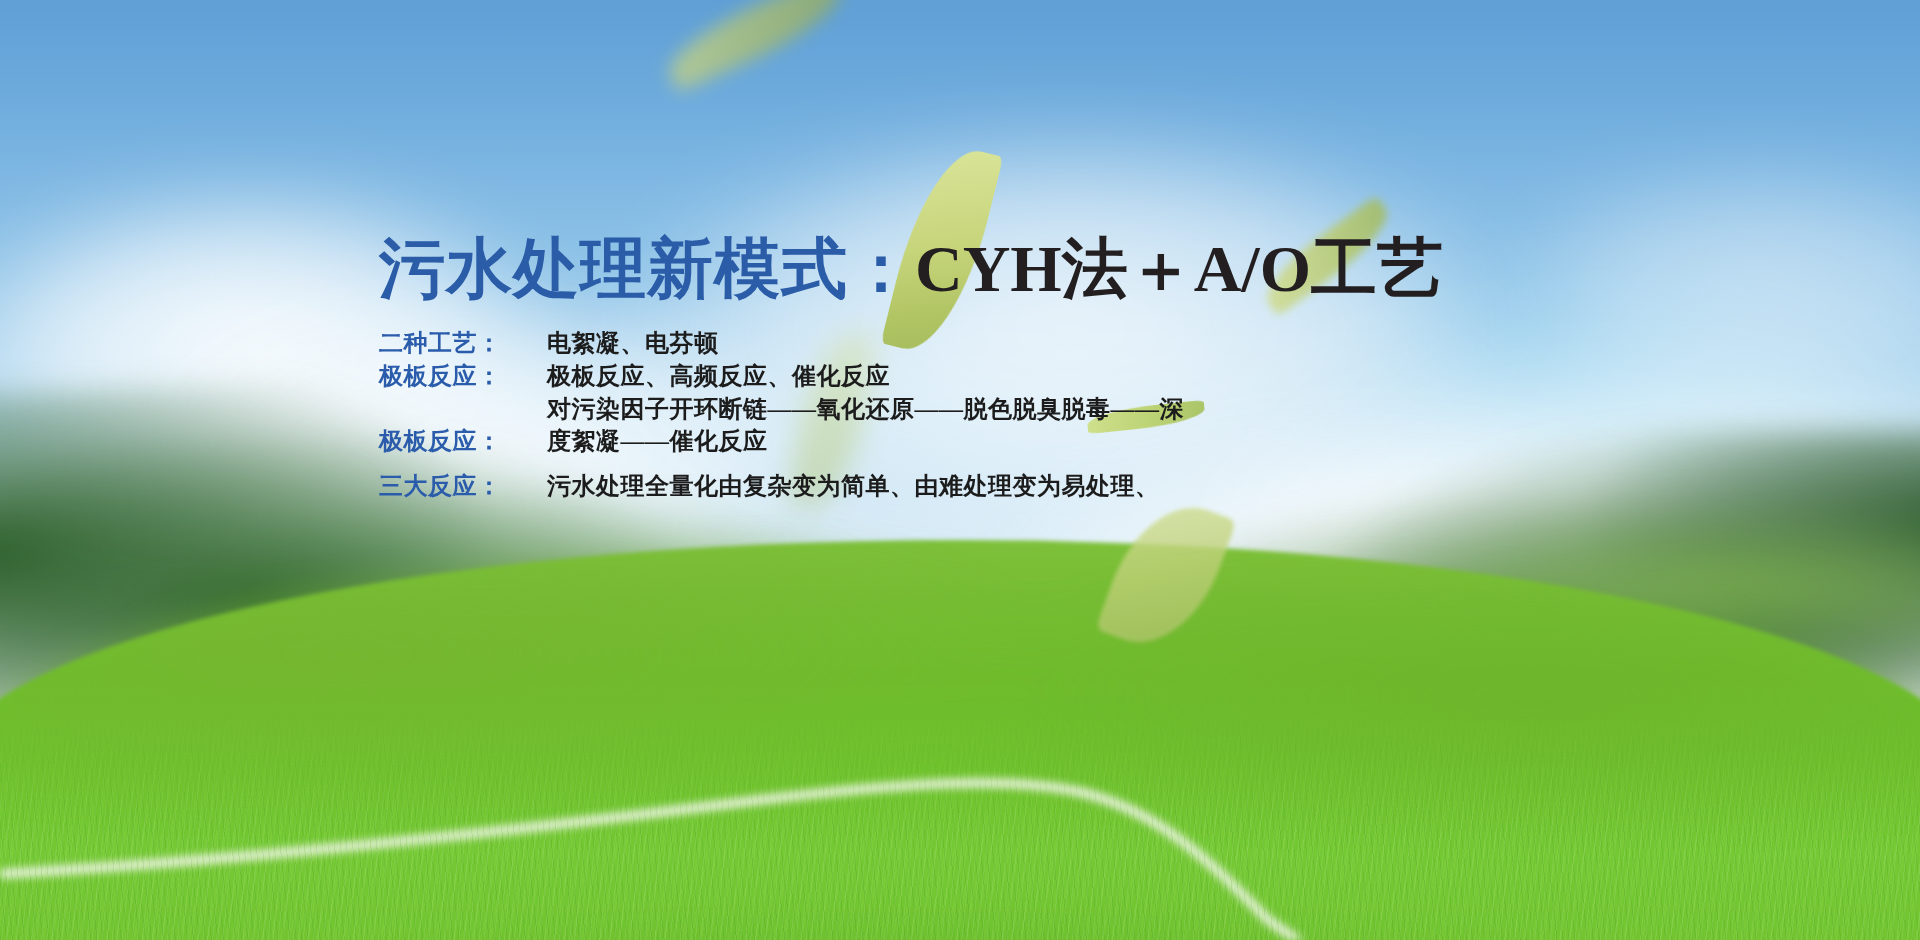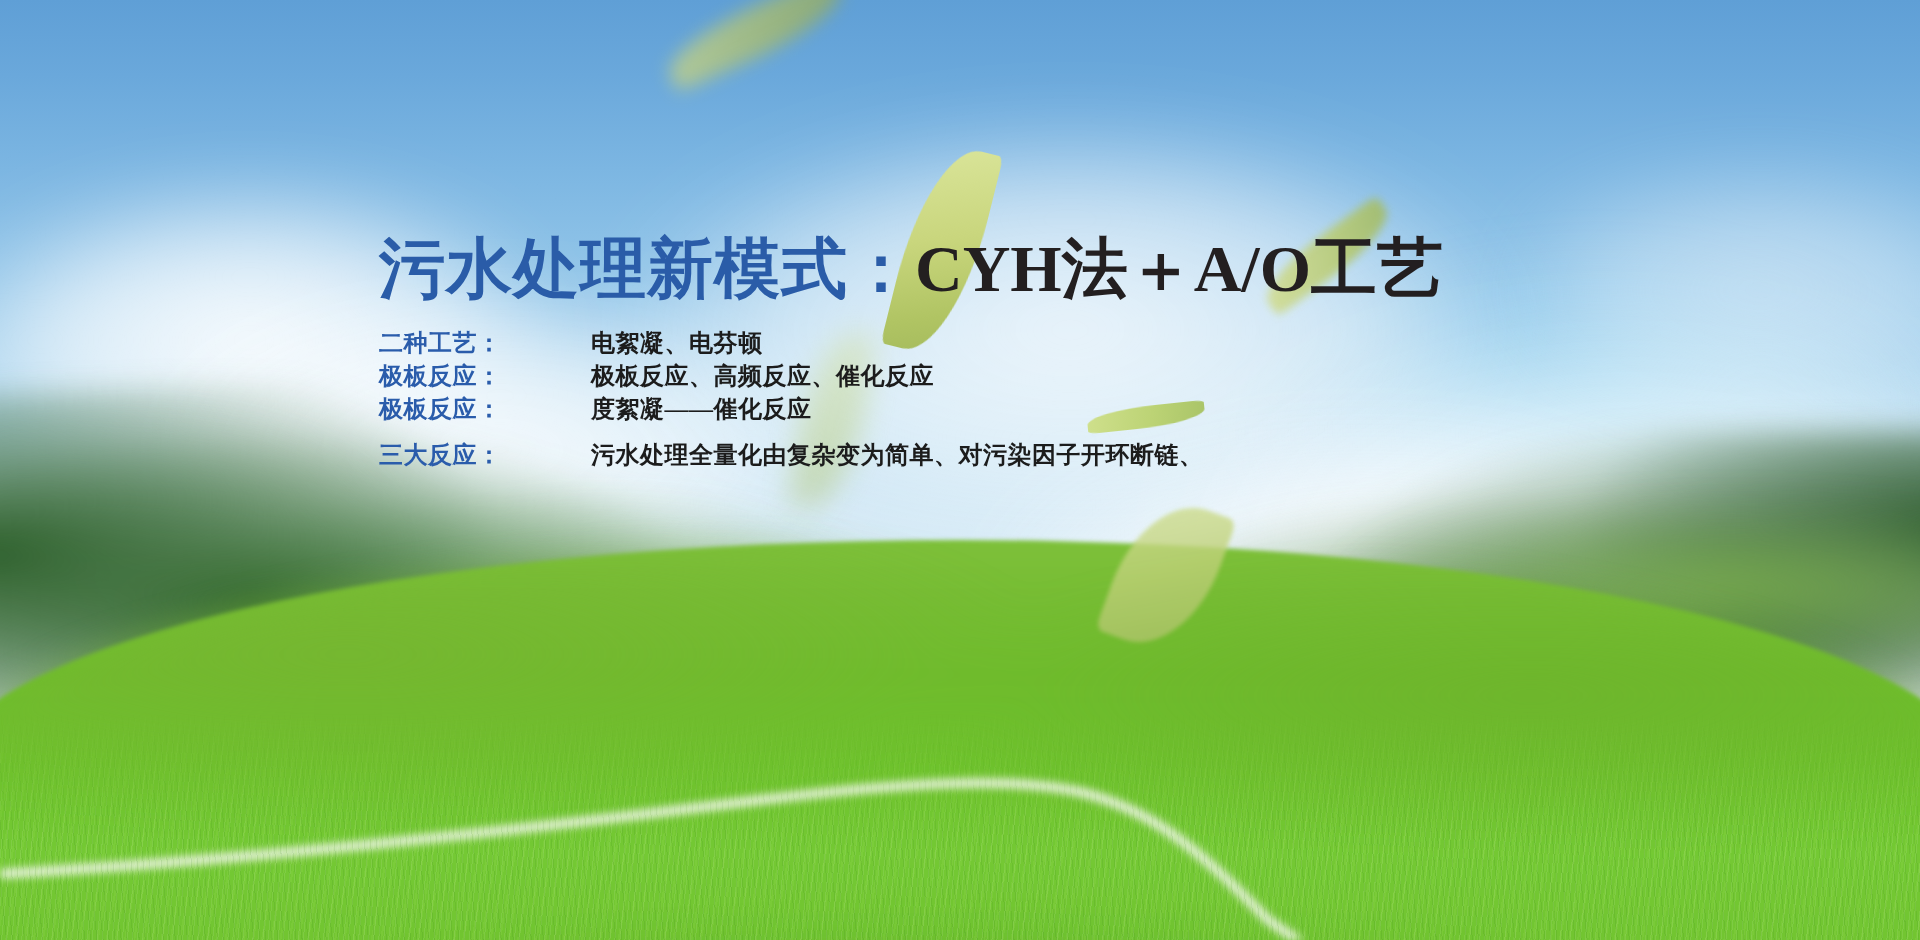--- a/index.html
+++ b/index.html
@@ -261,21 +261,20 @@
     width: 168px;
     letter-spacing: 0.5px;
   }
   .bullet .val {
     color: #1c1c1c;
     flex: 1 1 auto;
     letter-spacing: 0.5px;
   }
   .bullet .val .cont {
     display: block;
-    margin-left: 44px;
   }
   .bullet.gap-before {
     margin-top: 14px;
   }
 </style>
 </head>
 <body>
 
 <div id="slide">
 
@@ -331,27 +330,28 @@
       <li class="bullet">
         <span class="lbl">极板反应：</span>
         <span class="val">
           <span class="cont">极板反应、高频反应、催化反应</span>
         </span>
       </li>
 
       <li class="bullet">
         <span class="lbl">极板反应：</span>
         <span class="val">
+          <span class="cont">对污染因子开环断链——氧化还原——脱色脱臭脱毒——深</span>
           <span class="cont">度絮凝——催化反应</span>
         </span>
       </li>
 
       <li class="bullet gap-before">
         <span class="lbl">三大反应：</span>
         <span class="val">
-          <span class="cont">污水处理全量化由复杂变为简单、对污染因子开环断链、</span>
+          <span class="cont">污水处理全量化由复杂变为简单、由难处理变为易处理、</span>
         </span>
       </li>
 
     </ul>
   </div>
 
 </div>
 
 </body></html>

